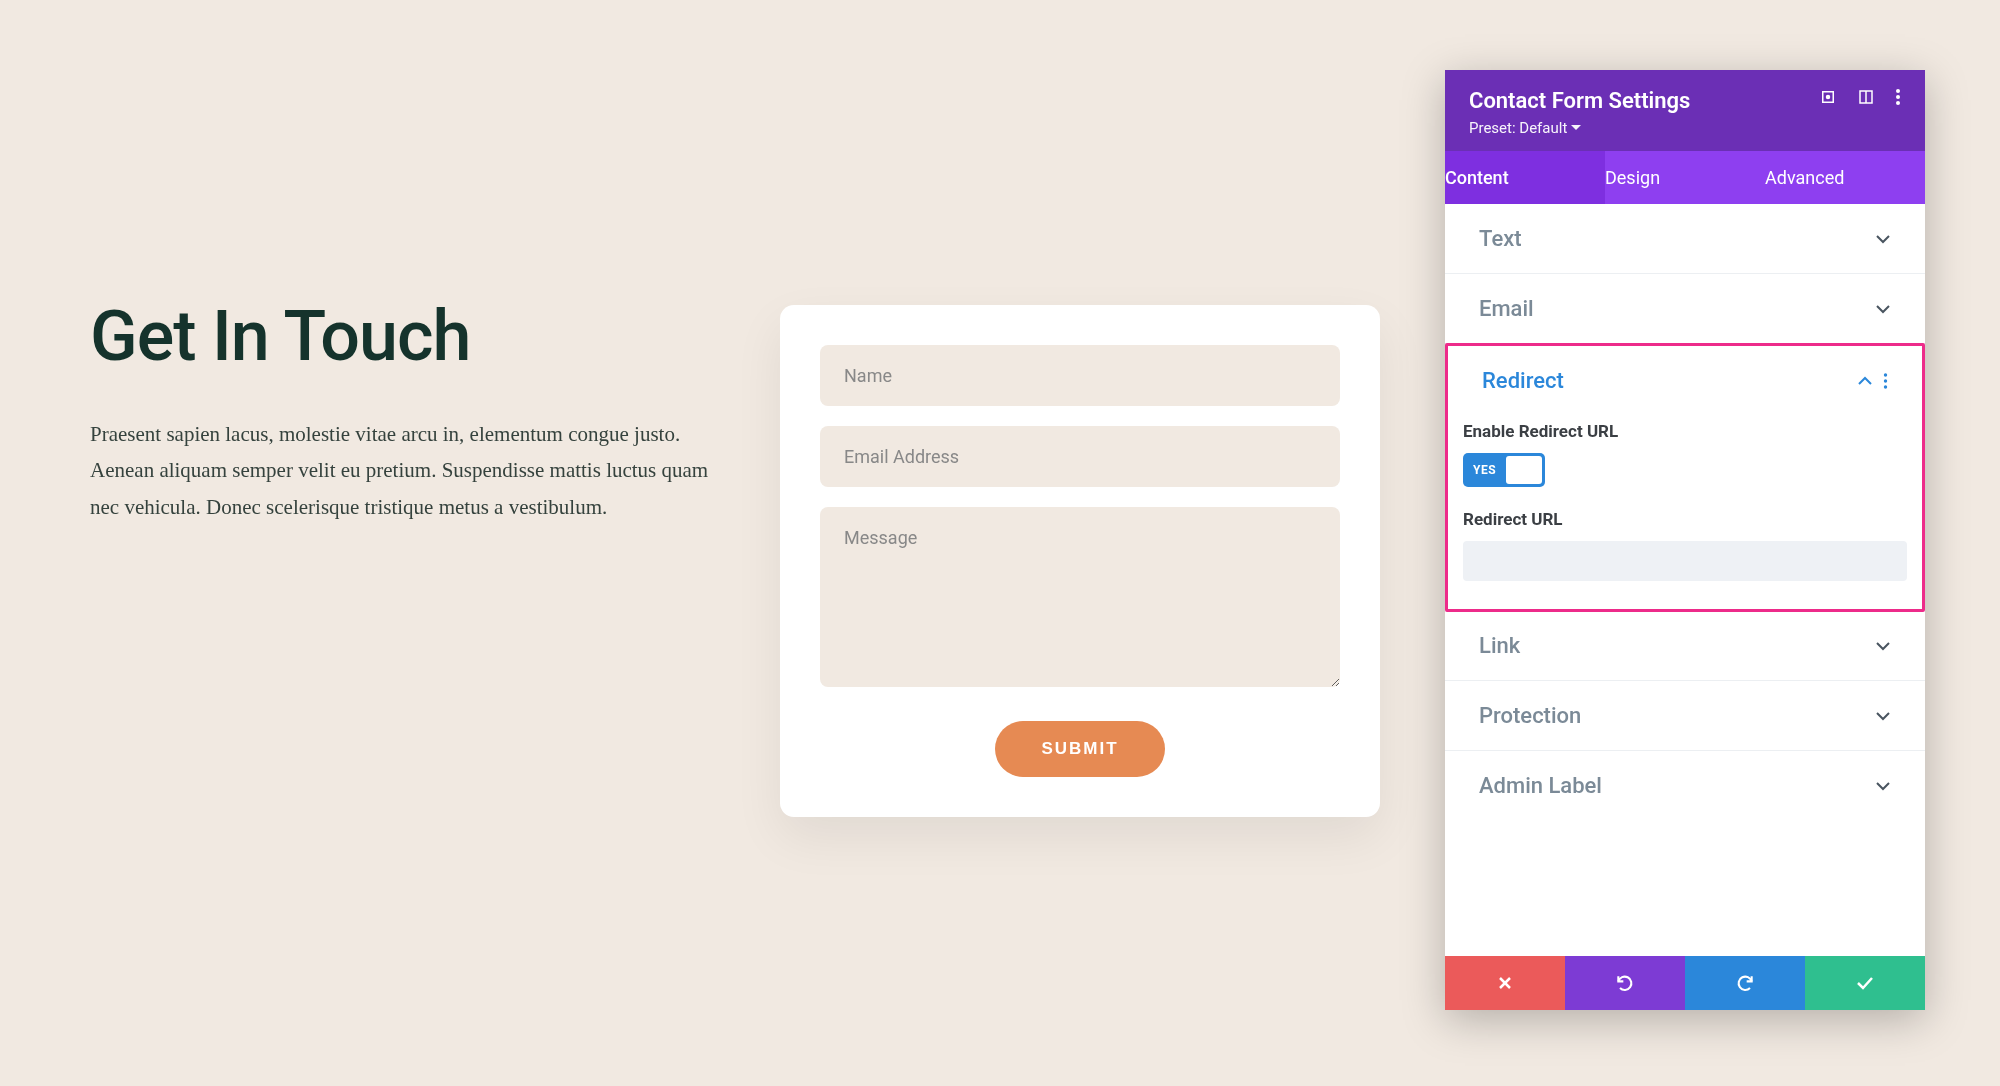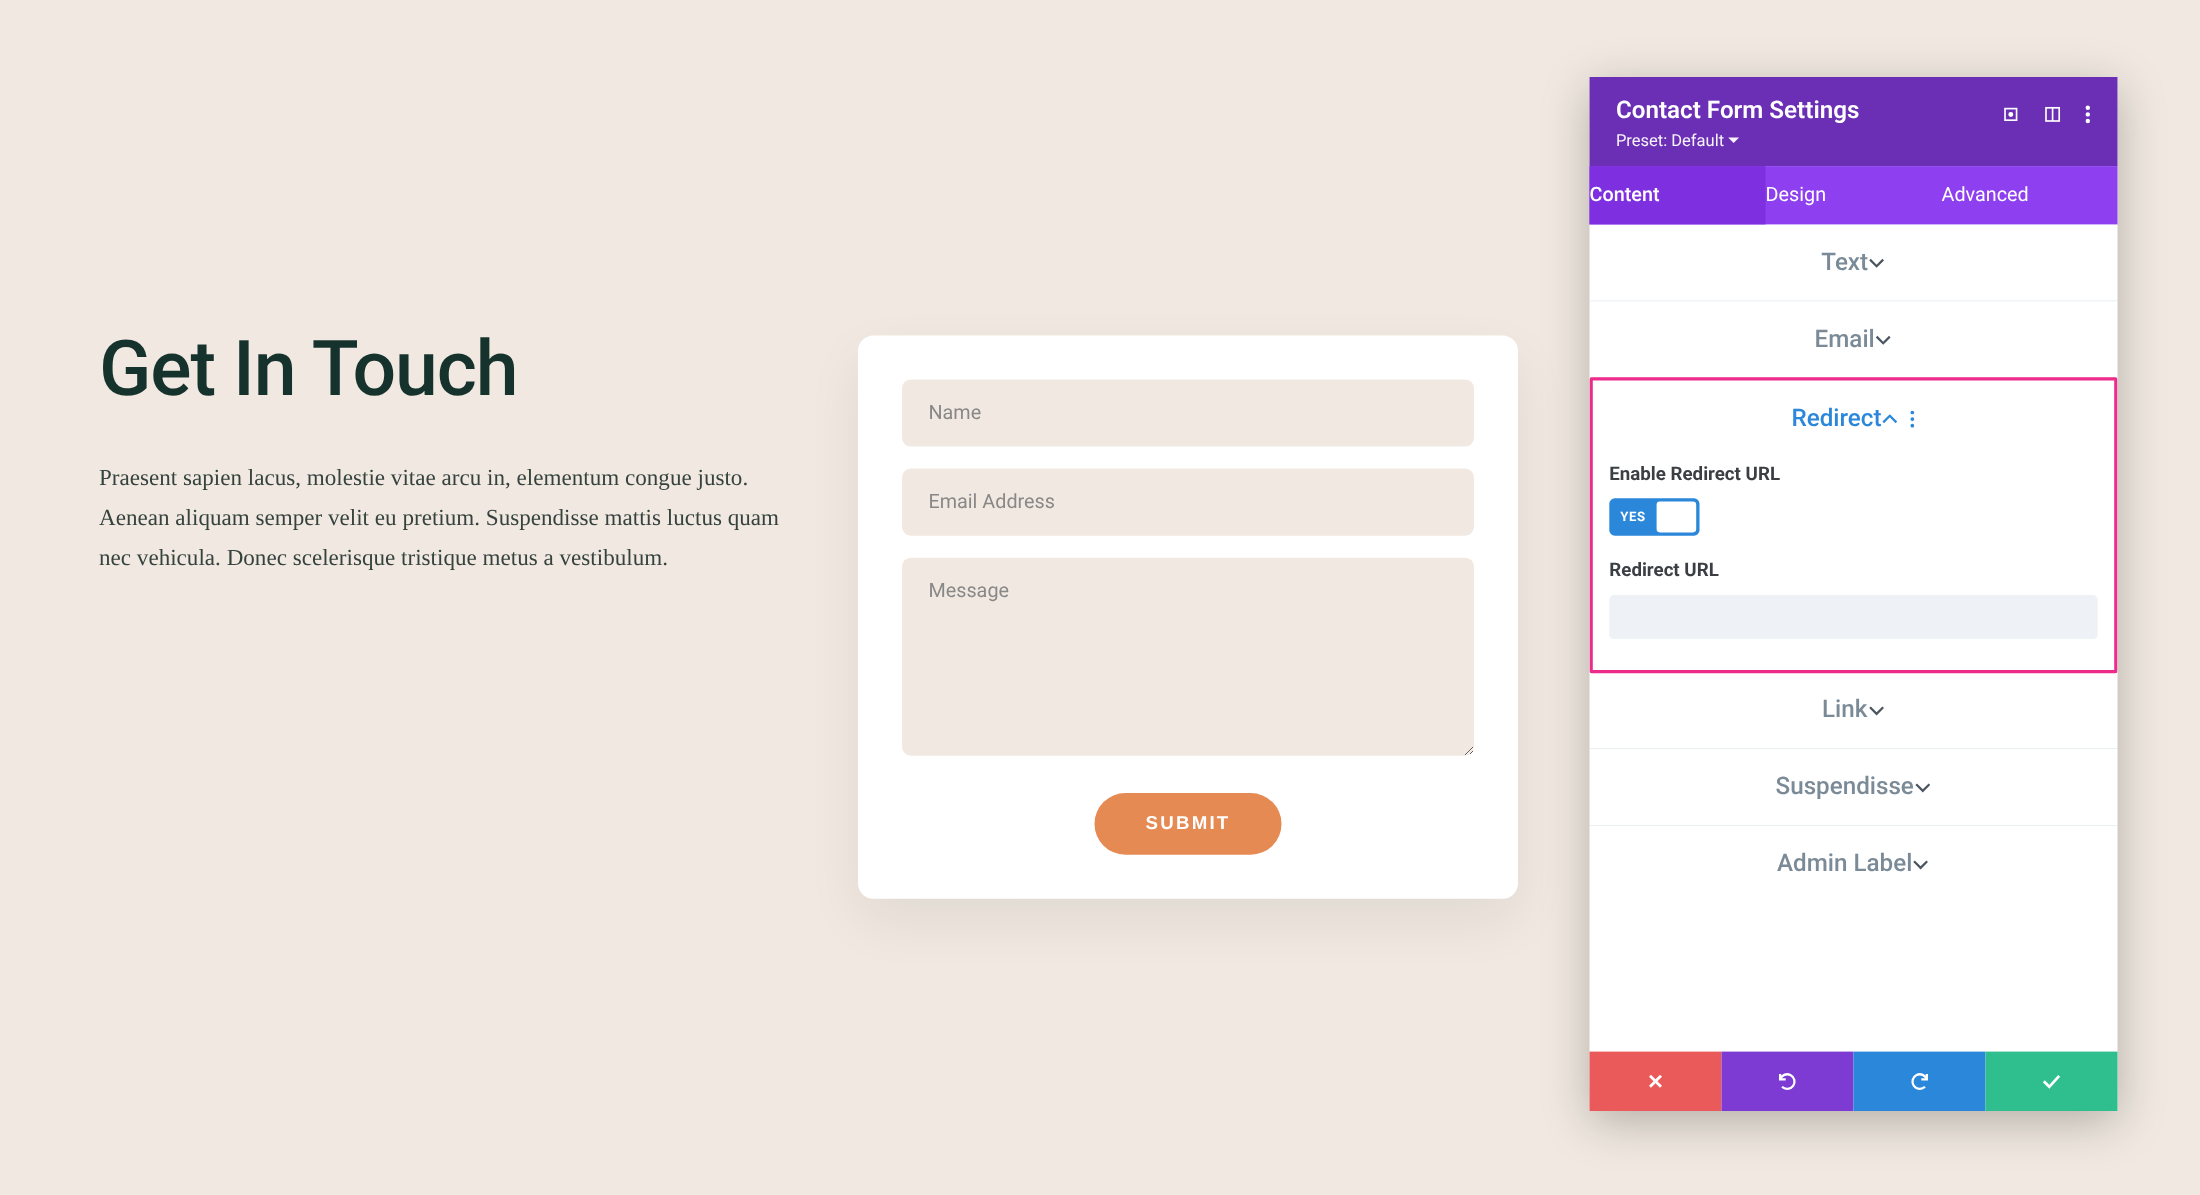--- a/index.html
+++ b/index.html
@@ -97,21 +97,21 @@
   flex-direction: column;
   height: 940px;
 }
 .panel-header {
   background: #6b2fb5;
   color: #fff;
   padding: 18px 24px 14px;
 }
 .panel-title-row {
   display: flex;
-  align-items: flex-end;
+  align-items: flex-start;
   justify-content: space-between;
 }
 .panel-title { font-size: 22px; font-weight: 600; }
 .panel-header-icons { display: flex; gap: 20px; align-items: center; }
 .panel-header-icons span { cursor: pointer; display:inline-flex; }
 .panel-preset {
   font-size: 15px;
   margin-top: 6px;
   opacity: 0.95;
   display: inline-flex;
@@ -139,21 +139,21 @@
   flex: 1;
   overflow-y: auto;
   position: relative;
 }
 .panel-body::-webkit-scrollbar { width: 6px; }
 .panel-body::-webkit-scrollbar-thumb { background: #4a4a4a; }
 
 .section-row {
   display: flex;
   align-items: center;
-  justify-content: center;
+  justify-content: space-between;
   padding: 22px 34px;
   border-bottom: 1px solid #eceff2;
   cursor: pointer;
 }
 .section-row .label {
   color: #7b8a97;
   font-size: 22px;
   font-weight: 500;
 }
 .section-row.expanded .label {
@@ -348,21 +348,21 @@
     <div class="section-row">
       <span class="label">Link</span>
       <span class="chevron">
         <svg width="16" height="10" viewBox="0 0 16 10" fill="none" stroke="currentColor" stroke-width="2">
             <path d="M2 2 L8 8 L14 2"></path>
           </svg>
       </span>
     </div>
 
     <div class="section-row">
-      <span class="label">Suspendisse</span>
+      <span class="label">Protection</span>
       <span class="chevron">
         <svg width="16" height="10" viewBox="0 0 16 10" fill="none" stroke="currentColor" stroke-width="2">
             <path d="M2 2 L8 8 L14 2"></path>
           </svg>
       </span>
     </div>
 
     <div class="section-row" style="border-bottom:none">
       <span class="label">Admin Label</span>
       <span class="chevron">

